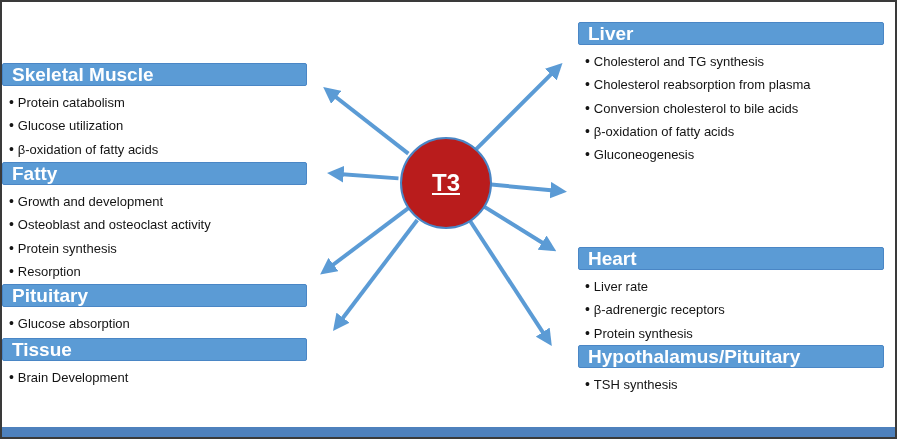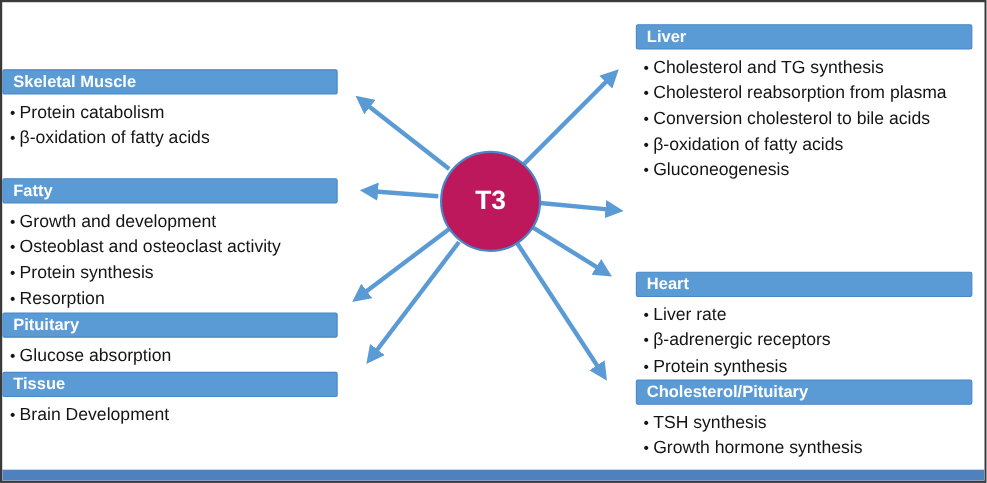--- a/index.html
+++ b/index.html
@@ -20,45 +20,45 @@
   .section.left  { left:0;  width:305px; }
   .section.right { left:576px; width:306px; }
   .hdr {
     height:23px;
     background:#5B9BD5;
     border:1px solid #4a86c5;
     border-radius:2px;
     box-sizing:border-box;
     color:#ffffff;
     font-weight:bold;
-    font-size:15px;
+    font-size:19px;
     line-height:21px;
     padding-left:9px;
   }
   .items { list-style:none; margin:5px 0 0 0; padding:0 0 0 7px; }
   .items li {
-    font-size:16px;
+    font-size:13px;
     color:#141414;
     height:23.3px;
     line-height:23.3px;
     white-space:nowrap;
   }
   .items li::before { content:"• "; font-size:14px; }
   .t3 {
     position:absolute;
     left:398px; top:135px;
     width:92px; height:92px;
     border-radius:50%;
-    background:#be185d;
+    background:#b91c1c;
     border:2px solid #4a86c5;
     box-sizing:border-box;
     color:#ffffff;
     font-size:24px;
     font-weight:bold;
-    display:flex; align-items:center; justify-content:center;
+    display:flex; align-items:center; justify-content:center;text-decoration:underline;
   }
   .bottom-bar {
     position:absolute; left:0; right:0; bottom:0;
     height:10px;
     background:#4E81BD;
   }
 </style>
 </head>
 <body>
 
@@ -77,20 +77,21 @@
     <line x1="476" y1="149" x2="560" y2="65" stroke="#5B9BD5" stroke-width="4" marker-end="url(#arr)"></line>
     <line x1="489" y1="184" x2="563" y2="191" stroke="#5B9BD5" stroke-width="4" marker-end="url(#arr)"></line>
     <line x1="482" y1="205" x2="553" y2="249" stroke="#5B9BD5" stroke-width="4" marker-end="url(#arr)"></line>
     <line x1="469" y1="219" x2="550" y2="343" stroke="#5B9BD5" stroke-width="4" marker-end="url(#arr)"></line>
   </svg>
 
   <div class="section left" style="top:61px">
     <div class="hdr">Skeletal Muscle</div>
     <ul class="items">
       <li>Protein catabolism</li>
+      <li>Glucose utilization</li>
       <li>β-oxidation of fatty acids</li>
     </ul>
   </div>
 
   <div class="section left" style="top:160px">
     <div class="hdr">Fatty</div>
     <ul class="items">
       <li>Growth and development</li>
       <li>Osteoblast and osteoclast activity</li>
       <li>Protein synthesis</li>
@@ -131,21 +132,20 @@
   <div class="section right" style="top:245px">
     <div class="hdr">Heart</div>
     <ul class="items">
       <li>Liver rate</li>
       <li>β-adrenergic receptors</li>
       <li>Protein synthesis</li>
     </ul>
   </div>
 
   <div class="section right" style="top:343px">
-    <div class="hdr">Cholesterol/Pituitary</div>
+    <div class="hdr">Hypothalamus/Pituitary</div>
     <ul class="items">
       <li>TSH synthesis</li>
-      <li>Growth hormone synthesis</li>
     </ul>
   </div>
 
   <div class="bottom-bar"></div>
 </div>
 
 </body></html>

